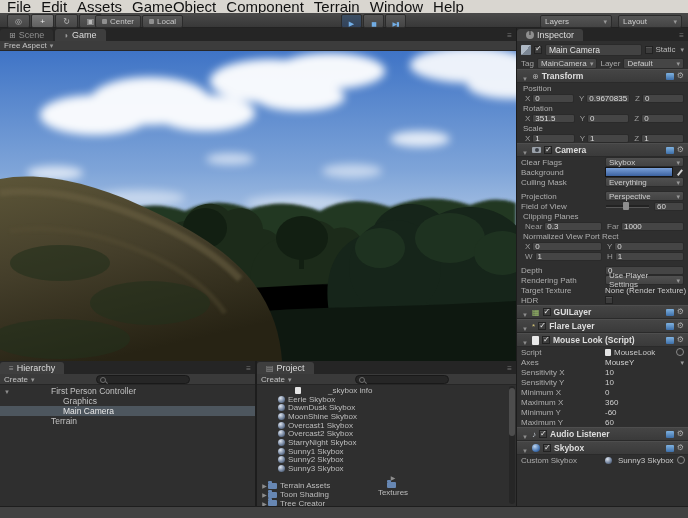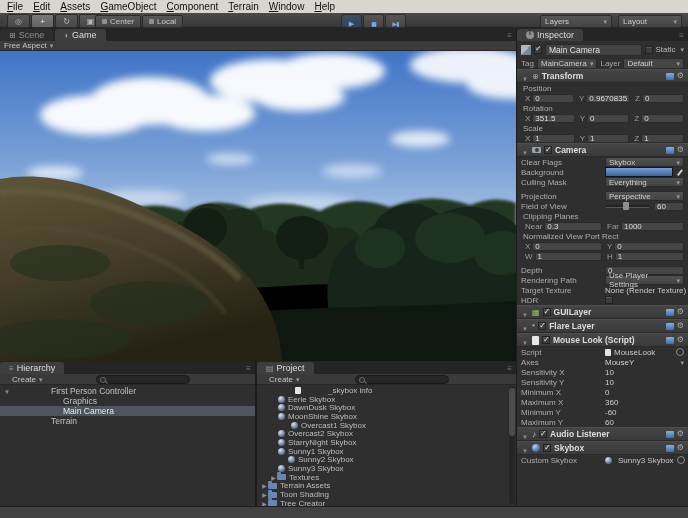--- a/index.html
+++ b/index.html
@@ -2,21 +2,21 @@
 <html><head>
 <meta charset="utf-8">
 <style>
   html,body{margin:0;padding:0;background:#1b1b1b;}
   #window{position:relative;width:688px;height:518px;background:#2f2f2f;overflow:hidden;
     font-family:"Liberation Sans","DejaVu Sans",sans-serif;color:#c8c8c8;
     -webkit-font-smoothing:antialiased;}
   
   #menubar{position:absolute;left:0;top:0;width:688px;height:13px;background:#d9d6d0;
     display:flex;align-items:center;padding-left:2px;box-sizing:border-box;}
-  .menu-item{font-size:10px;color:#111;padding:0 5px;line-height:13px;cursor:default;}
+  .menu-item{font-size:15px;color:#111;padding:0 5px;line-height:13px;cursor:default;}
   
   #toolbar{position:absolute;left:0;top:13px;width:688px;height:15px;
     background:linear-gradient(#4a4a4a,#383838);border-bottom:1px solid #222;box-sizing:border-box;}
   .toolgroup{position:absolute;left:7px;top:1px;display:flex;gap:1px;}
   .toolbtn{width:21px;height:12px;background:linear-gradient(#585858,#474747);border:1px solid #2b2b2b;
     border-radius:2px;display:flex;align-items:center;justify-content:center;
     font-size:8px;color:#b8b8b8;}
   .toolbtn.active{background:linear-gradient(#7a7a7a,#616161);color:#eee;}
   .pivotgroup{position:absolute;left:95px;top:2px;display:flex;gap:1px;}
   .tbtn{height:11px;background:linear-gradient(#565656,#454545);border:1px solid #2b2b2b;border-radius:2px;
@@ -49,21 +49,21 @@
   .dd-flat{display:flex;align-items:center;color:#c4c4c4;}
   .gt-right{margin-left:auto;display:flex;gap:9px;align-items:center;margin-top:32px;}
   .gt-item{color:#bdbdbd;display:flex;align-items:center;}
   #viewport{position:absolute;left:0;top:23px;width:516px;height:310px;overflow:hidden;background:#000;}
   
   #bottom-row{position:absolute;left:0;top:333px;width:516px;height:145px;display:flex;}
   #hierarchy-panel{width:255px;height:145px;background:#2f2f2f;display:flex;flex-direction:column;}
   .hsplit{width:2px;background:#1d1d1d;}
   #project-panel{width:259px;height:145px;background:#2f2f2f;display:flex;flex-direction:column;position:relative;}
   .panel-toolbar{height:11px;background:#3a3a3a;border-bottom:1px solid #262626;display:flex;
-    align-items:center;padding:0 12px;font-size:8px;color:#c4c4c4;box-sizing:border-box;}
+    align-items:center;padding:0 4px;font-size:8px;color:#c4c4c4;box-sizing:border-box;}
   .create-btn{display:flex;align-items:center;}
   .search{width:92px;height:7px;background:#262626;border:1px solid #191919;border-radius:5px;
     margin:0 auto;position:relative;}
   .search-ico{position:absolute;left:3px;top:1px;width:4px;height:4px;border:1px solid #6e6e6e;border-radius:50%;}
   .search-ico::after{content:"";position:absolute;left:4px;top:4px;width:3px;height:1px;background:#6e6e6e;transform:rotate(45deg);}
   .list{flex:1;overflow:hidden;padding-top:1px;}
   .hrow{height:10px;display:flex;align-items:center;font-size:8.5px;color:#c2c2c2;gap:40px;}
   .hrow.selected{background:#4d565e;color:#e8e8e8;}
   .fold{width:8px;text-align:center;}
   .fold-open::after{content:"▼";font-size:6px;color:#8d8d8d;}
@@ -367,51 +367,51 @@
             <div class="prow" style="padding-left: 13px;">
               <span class="fold-none"></span>
               <span class="ico-material"></span>
               <span class="plabel">DawnDusk Skybox</span>
             </div>
             <div class="prow" style="padding-left: 13px;">
               <span class="fold-none"></span>
               <span class="ico-material"></span>
               <span class="plabel">MoonShine Skybox</span>
             </div>
-            <div class="prow" style="padding-left: 26px;">
+            <div class="prow" style="padding-left: 13px;">
               <span class="fold-none"></span>
               <span class="ico-material"></span>
               <span class="plabel">Overcast1 Skybox</span>
             </div>
             <div class="prow" style="padding-left: 13px;">
               <span class="fold-none"></span>
               <span class="ico-material"></span>
               <span class="plabel">Overcast2 Skybox</span>
             </div>
             <div class="prow" style="padding-left: 13px;">
               <span class="fold-none"></span>
               <span class="ico-material"></span>
               <span class="plabel">StarryNight Skybox</span>
             </div>
             <div class="prow" style="padding-left: 13px;">
               <span class="fold-none"></span>
               <span class="ico-material"></span>
               <span class="plabel">Sunny1 Skybox</span>
             </div>
-            <div class="prow" style="padding-left: 23px;">
+            <div class="prow" style="padding-left: 13px;">
               <span class="fold-none"></span>
               <span class="ico-material"></span>
               <span class="plabel">Sunny2 Skybox</span>
             </div>
             <div class="prow" style="padding-left: 13px;">
               <span class="fold-none"></span>
               <span class="ico-material"></span>
               <span class="plabel">Sunny3 Skybox</span>
             </div>
-            <div class="prow" style="padding-left: 13px;">
+            <div class="prow" style="padding-left: 13px; flex-direction: column;">
               <span class="fold fold-closed"></span>
               <span class="ico-folder"></span>
               <span class="plabel">Textures</span>
             </div>
             <div class="prow" style="padding-left: 4px;">
               <span class="fold fold-closed"></span>
               <span class="ico-folder"></span>
               <span class="plabel">Terrain Assets</span>
             </div>
             <div class="prow" style="padding-left: 4px;">

